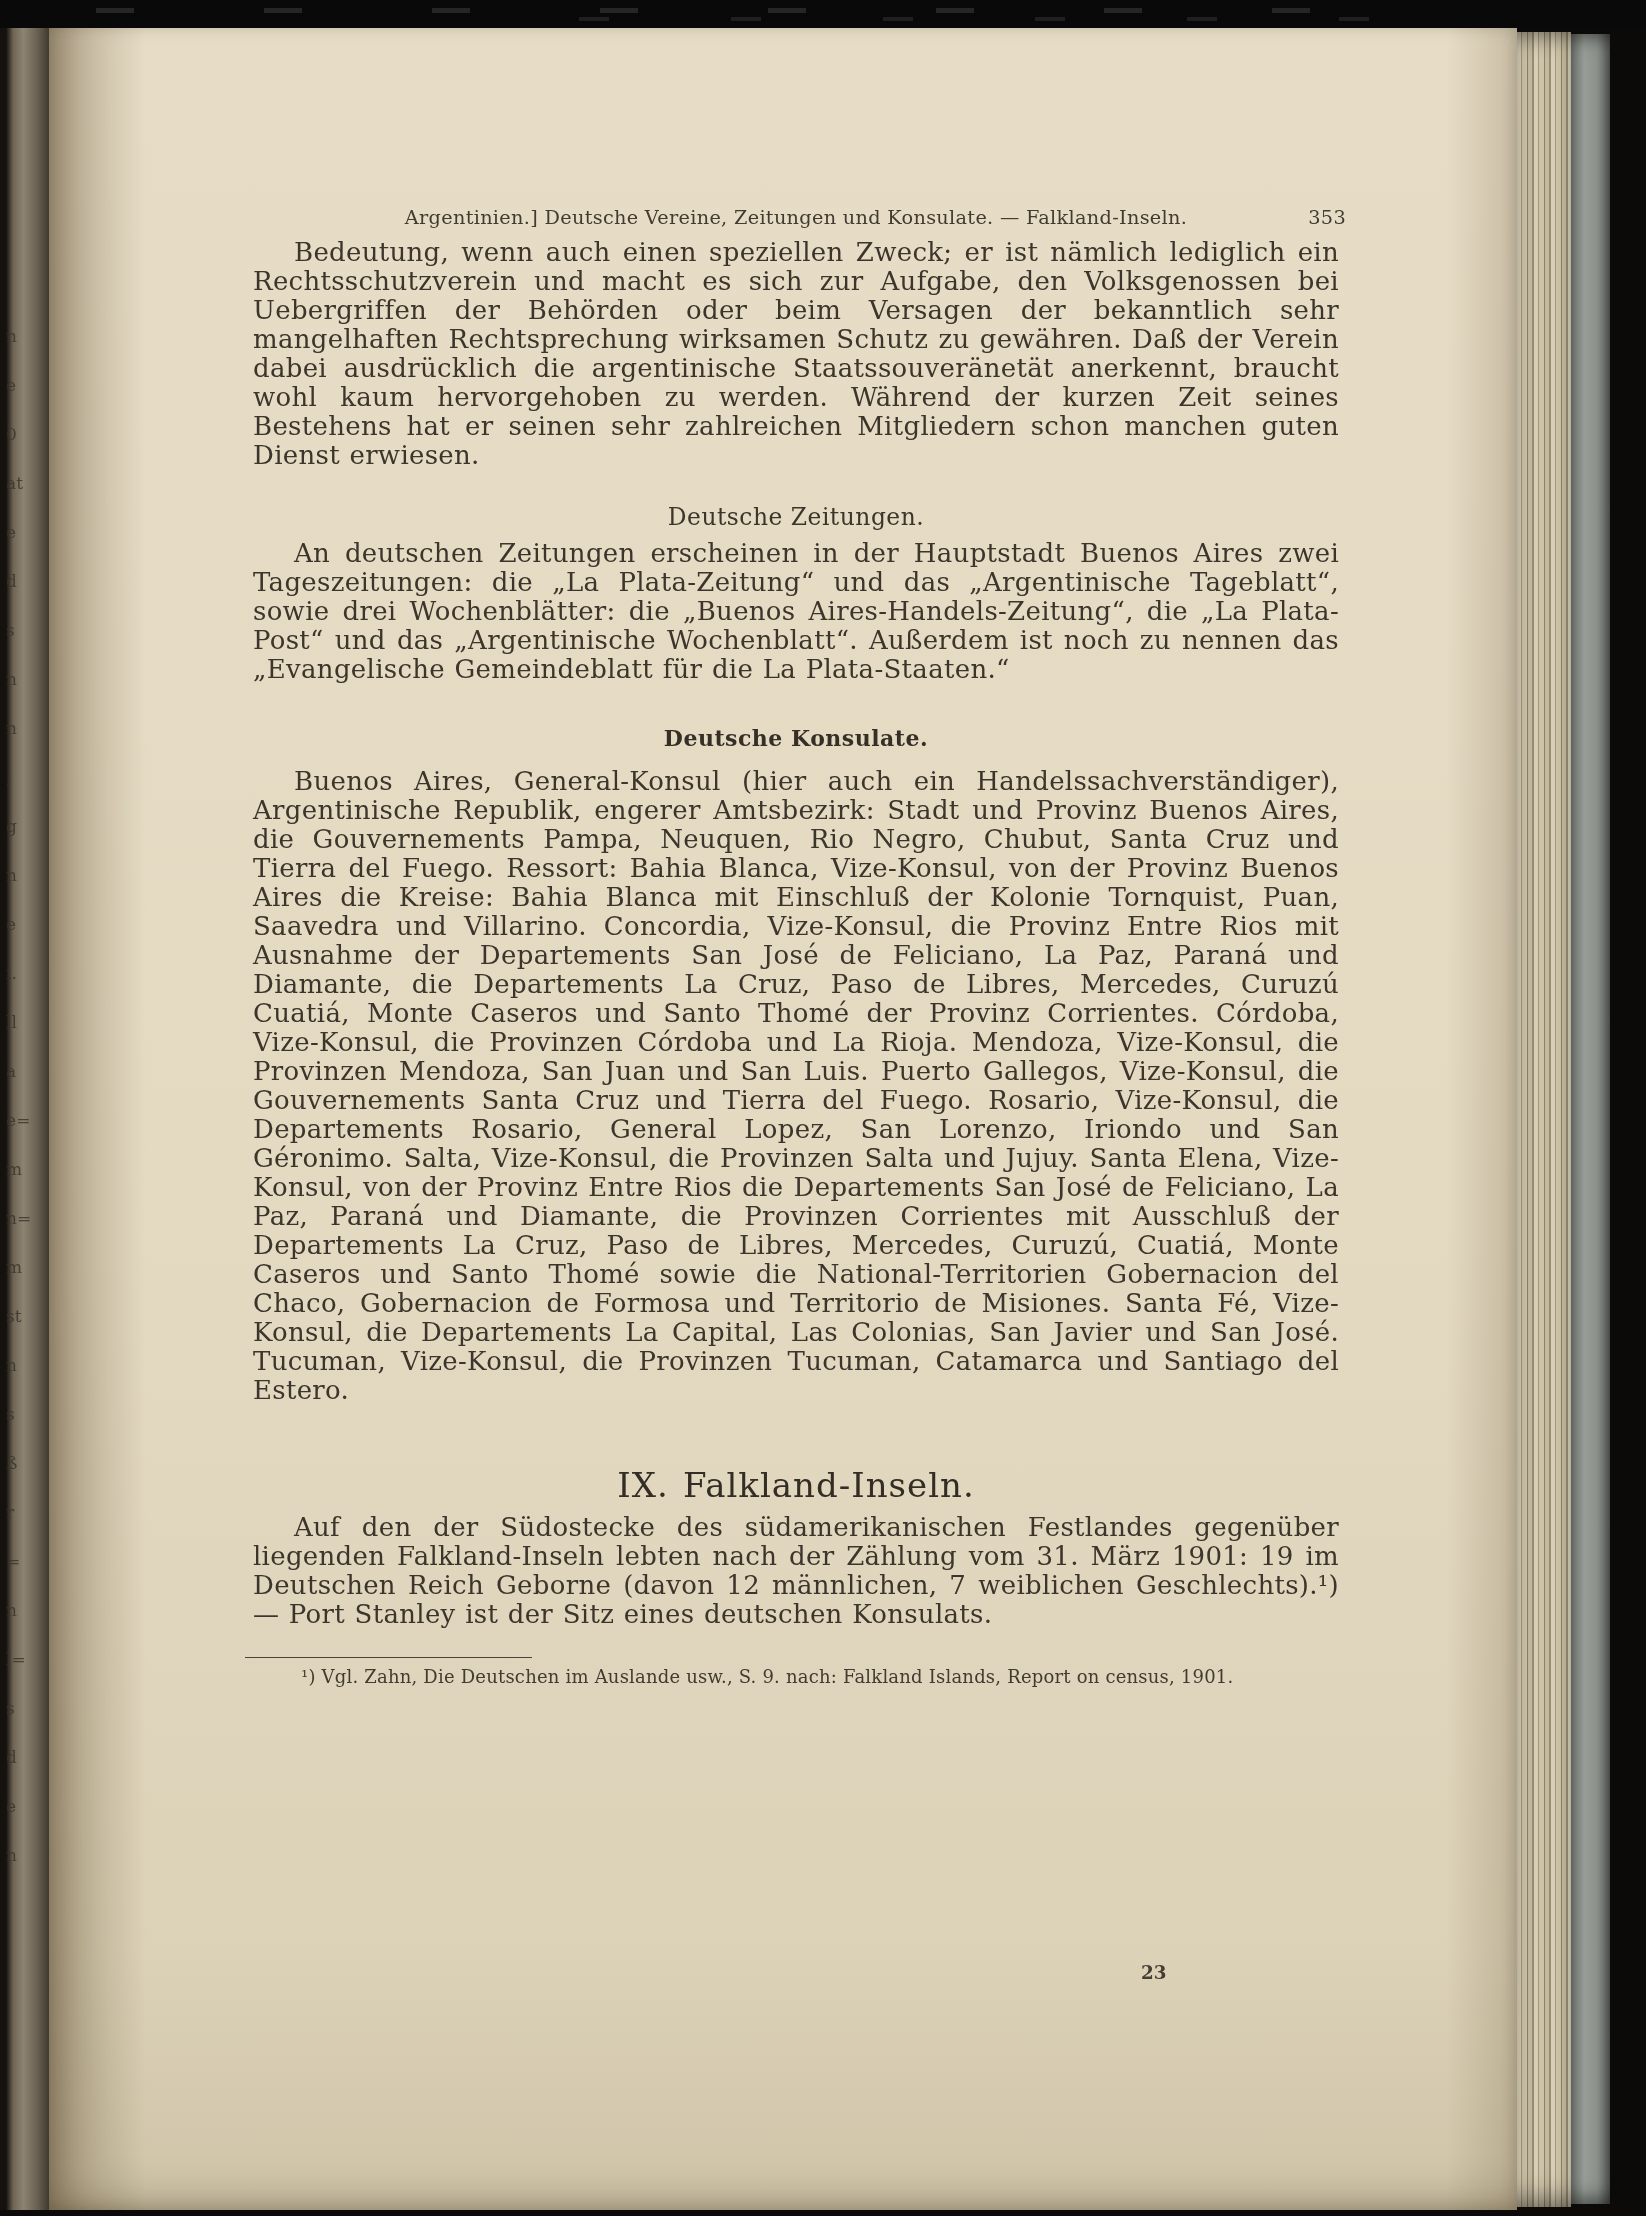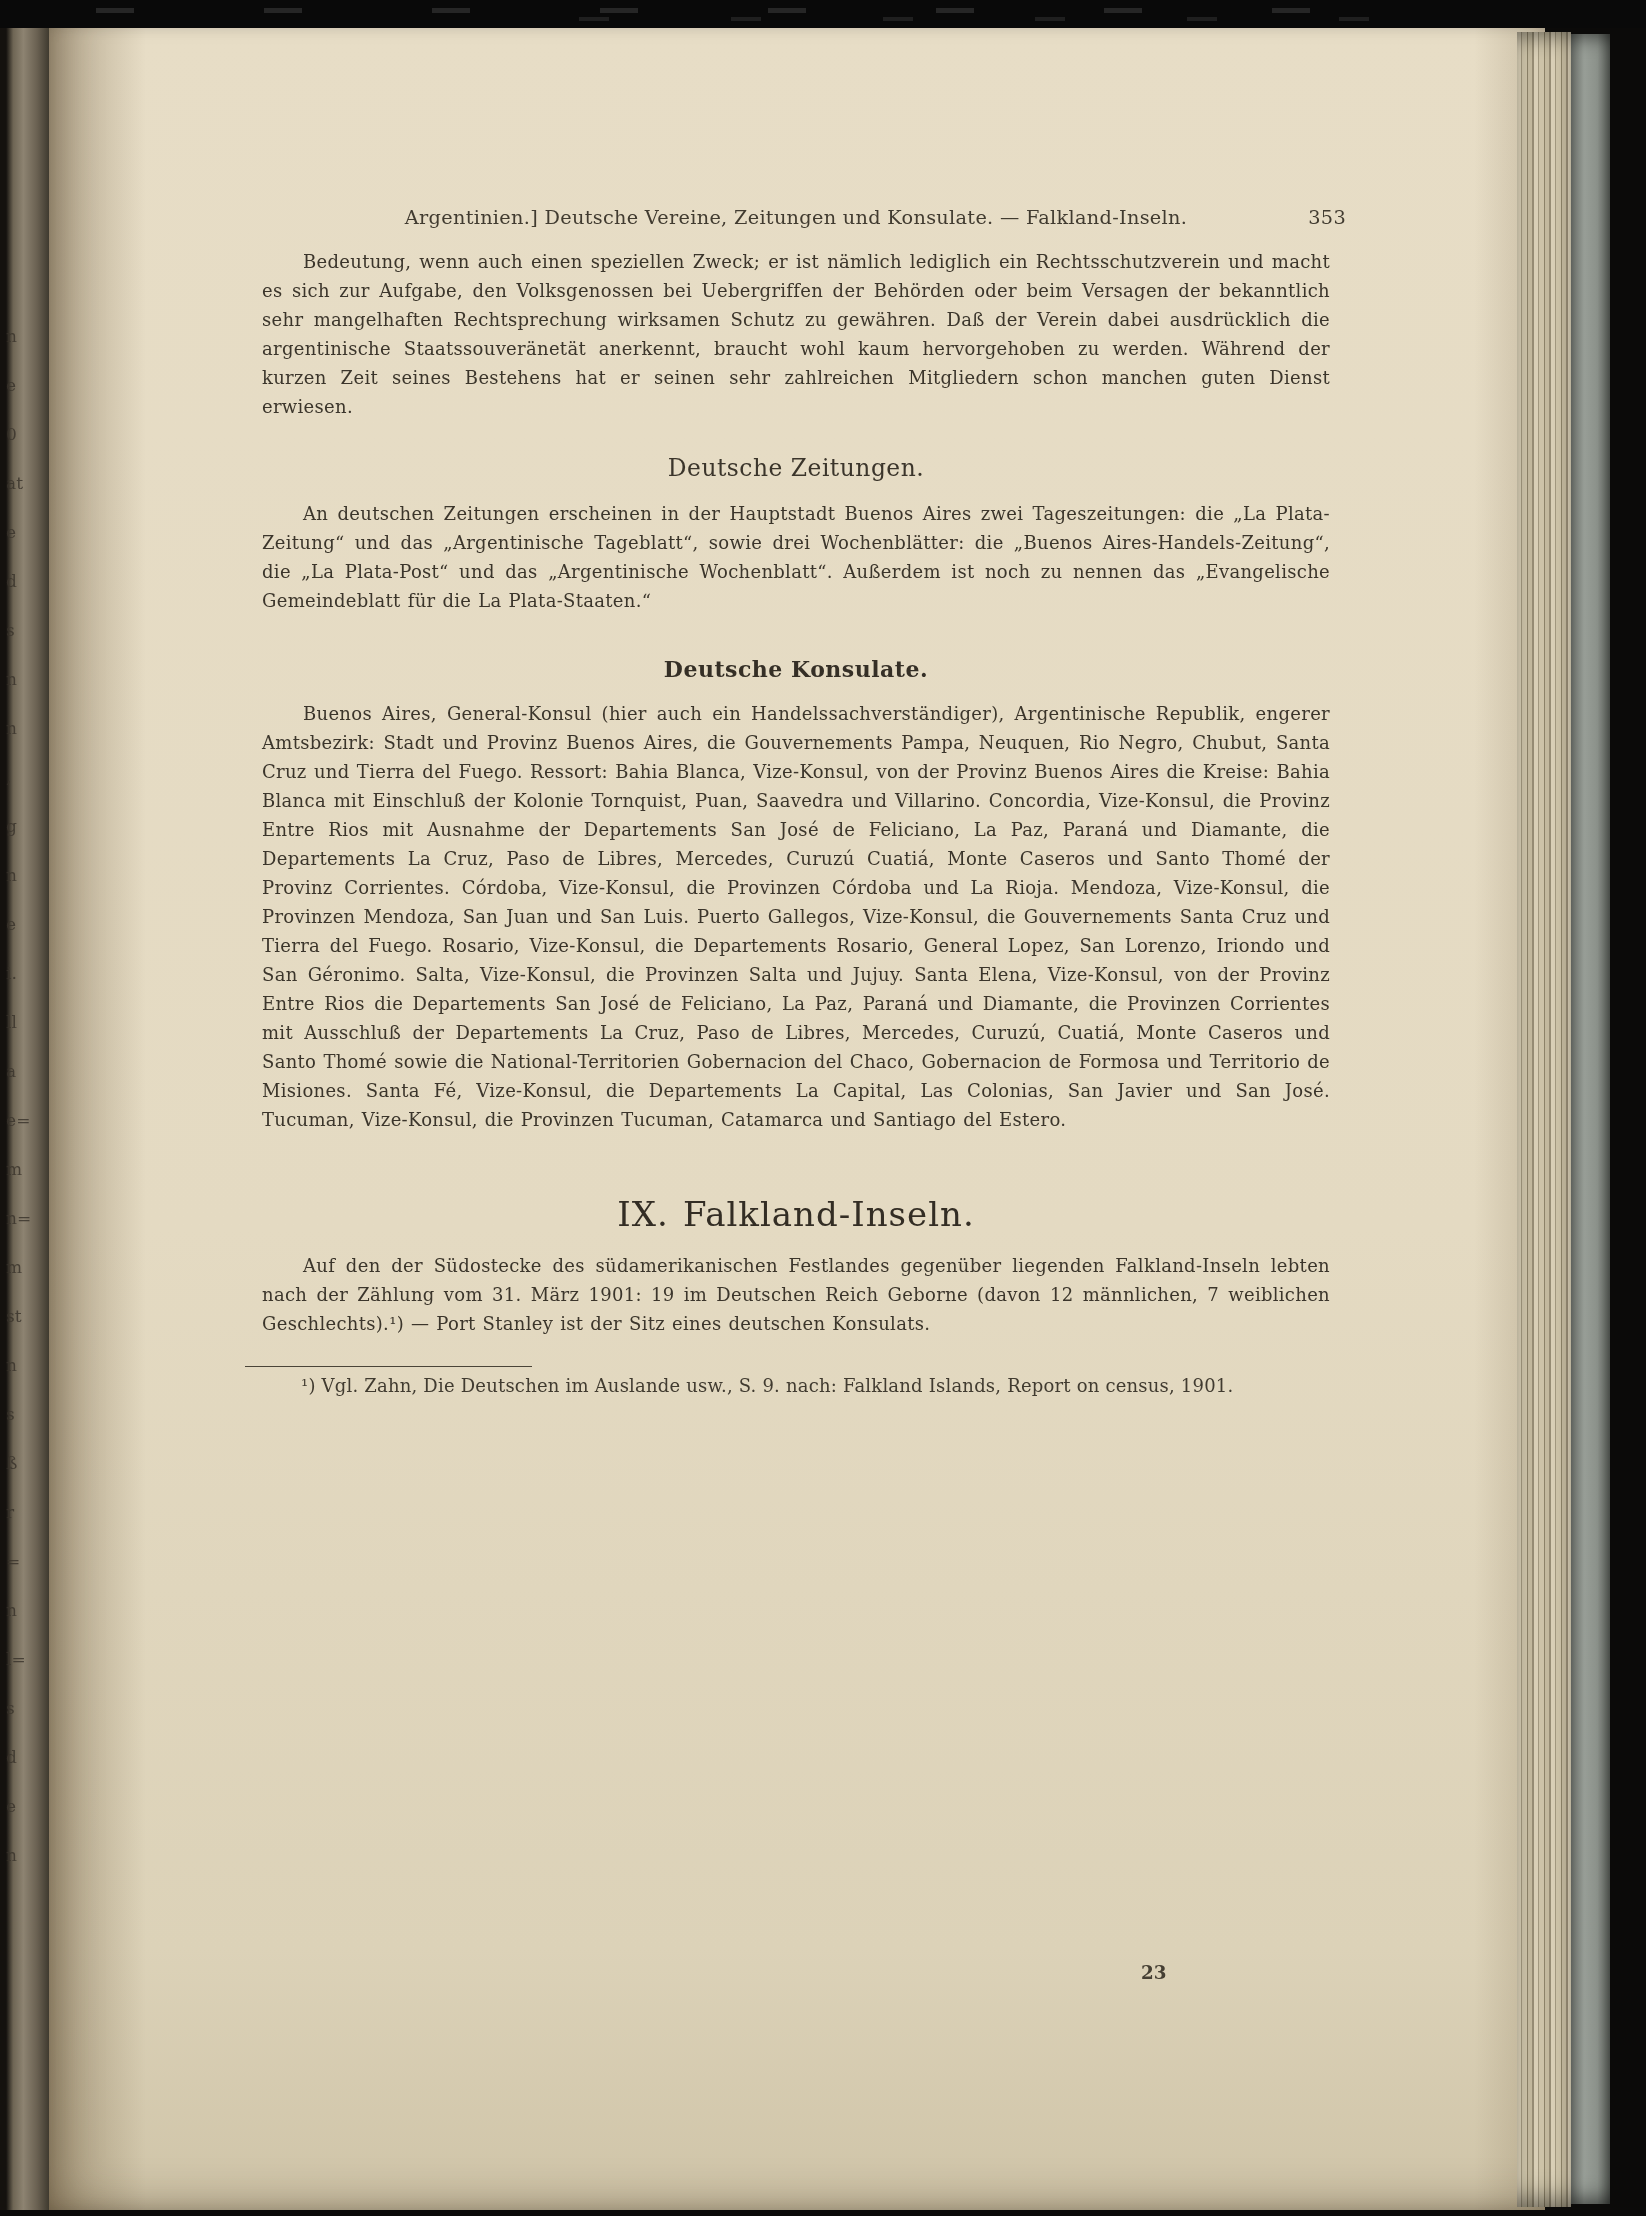--- a/index.html
+++ b/index.html
@@ -35,21 +35,20 @@
   }
   
   .page{
     position:absolute;left:49px;top:28px;width:1468px;bottom:6.1px;
     background:
       linear-gradient(90deg,rgba(96,76,45,.38) 0px,rgba(96,76,45,0) 97px),
       linear-gradient(270deg,rgba(118,100,70,.28) 0px,rgba(118,100,70,0) 71px),
       linear-gradient(180deg,#e7ddc6 0%,#e4dac2 55%,#dcd2b8 88%,#cfc4a8 100%);
     box-shadow:inset 23px -18px 46px -20.3px rgba(55,40,20,.5), inset -4.1px 0 13.2px rgba(0,0,0,.12);
     color:#3b352b;
-    padding-left:28px;
   }
   
   .page-stack{
     position:absolute;left:1517px;top:31.5px;bottom:9.1px;width:54px;
     background:
       repeating-linear-gradient(90deg,
         #d9cfb6 0px,#d9cfb6 3.6px,
         #a2987f 3.6px,#a2987f 5.1px,
         #cdc3a8 5.1px,#cdc3a8 9.7px,
         #8c8268 9.7px,#8c8268 10.7px,
@@ -65,21 +64,21 @@
   
   .content{
     position:absolute;left:196px;top:178px;width:1102px;
   }
   .page-header{
     position:relative;display:flex;justify-content:center;
     font-size:19.3px;line-height:24.4px;letter-spacing:0.3px;color:#413b30;
   }
   .folio{position:absolute;right:1px;top:0;}
   p.body{
-    margin:17px;font-size:18px;line-height:29px;text-align:justify;
+    margin:8px;font-size:26px;line-height:29px;text-align:justify;
     text-indent:41px;letter-spacing:0.3px;word-spacing:1px;color:#3b352b;
   }
   .p-intro{margin-top:39px;}
   .subhead{
     margin:0;margin-top:32.5px;font-size:23.4px;font-weight:normal;
     text-align:center;color:#3b352b;letter-spacing:0.5px;
   }
   .subhead-bold{
     margin:16px;margin-top:41px;font-size:22px;font-weight:bold;
     text-align:center;color:#352f26;letter-spacing:0.5px;

